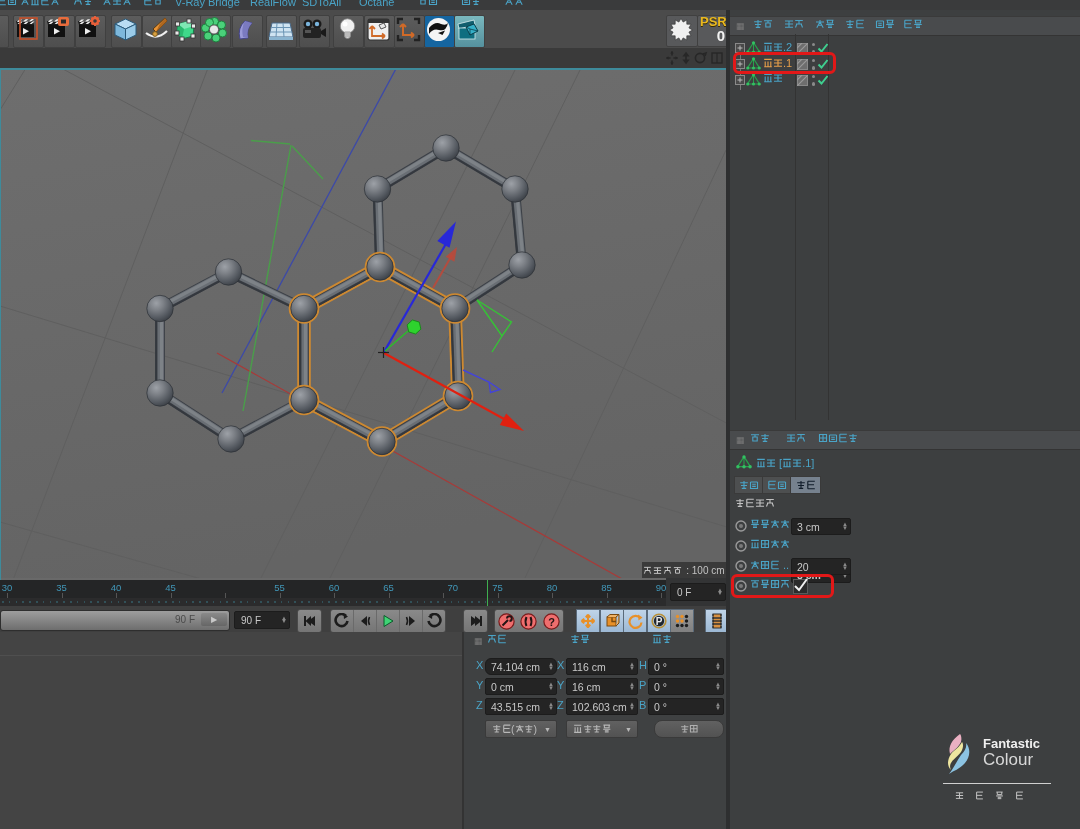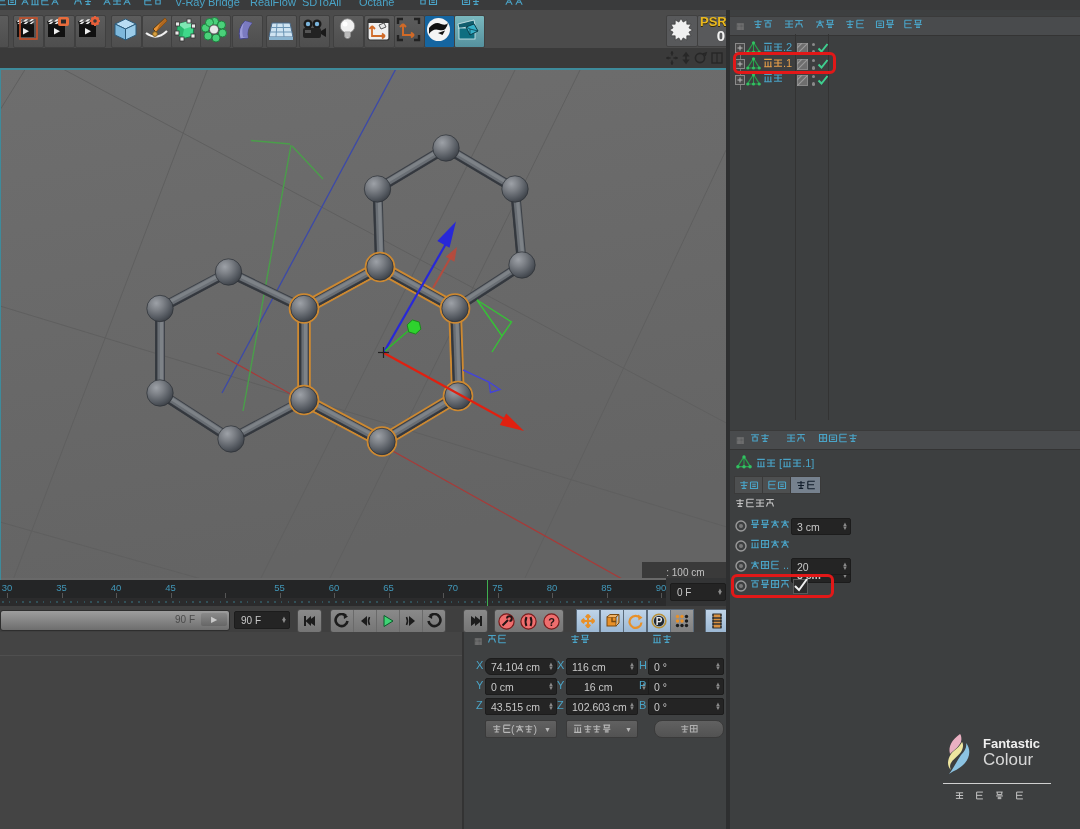--- a/index.html
+++ b/index.html
@@ -367,21 +367,21 @@
       <path d="M524 363 L499.8 357 L506.2 345.6 Z" fill="#e02010"></path>
       <line x1="384" y1="284" x2="447" y2="174" stroke="#2828d8" stroke-width="2.2" opacity="1"></line>
       <path d="M456 153.5 L449.5 179.7 L437.3 172.9 Z" fill="#2828d8"></path>
       <line x1="433" y1="220" x2="452" y2="187" stroke="#c04838" stroke-width="2" opacity="0.85"></line>
       <path d="M457 179 L454.4 193.7 L445.7 188.7 Z" fill="#c04838" opacity="0.85"></path>
       <line x1="385" y1="283" x2="408" y2="263" stroke="#2abf2a" stroke-width="1.5" opacity="1"></line>
       <polygon points="420.878,261.128 415.597,266.021 408.718,263.893 407.122,256.872 412.403,251.979 419.282,254.107" fill="#2ed32e" stroke="#1a8a1a"></polygon>
       <line x1="378" y1="284.5" x2="389" y2="284.5" stroke="#222" stroke-width="1.2" opacity="1"></line>
       <line x1="383.5" y1="279" x2="383.5" y2="290" stroke="#222" stroke-width="1.2" opacity="1"></line>
     </svg>
-    <div class="abs" style="left:641px;top:492px;width:84px;height:16px;background:rgba(56,56,56,0.95);color:#c2c2c2;font-size:10px;display:flex;align-items:center;justify-content:center;gap:1px;flex-direction:column;">
+    <div class="abs" style="left:641px;top:492px;width:84px;height:16px;background:rgba(56,56,56,0.95);color:#c2c2c2;font-size:10px;display:flex;align-items:center;justify-content:center;gap:1px;">
       <svg class="hz " width="9" height="9" viewBox="0 0 100 100">
         <path d="M12 15 H88 M50 15 V50 M20 50 H80 M28 50 L15 85 M72 50 L85 85" stroke="currentColor" stroke-width="11" fill="none"></path>
       </svg>
       <svg class="hz " width="9" height="9" viewBox="0 0 100 100">
         <path d="M10 20 H90 M10 50 H90 M10 82 H90 M50 20 V82" stroke="currentColor" stroke-width="11" fill="none"></path>
       </svg>
       <svg class="hz " width="9" height="9" viewBox="0 0 100 100">
         <path d="M12 15 H88 M50 15 V50 M20 50 H80 M28 50 L15 85 M72 50 L85 85" stroke="currentColor" stroke-width="11" fill="none"></path>
       </svg>
       <svg class="hz " width="9" height="9" viewBox="0 0 100 100">
@@ -612,21 +612,21 @@
     </div>
     <div class="abs cyan" style="left:12px;top:47px;font-size:11px;">Y</div>
     <div class="inp abs" style="left:21px;top:46px;width:70px;height:15px;font-size:10.5px;">
       <span style="padding-left:5px;">0 cm</span>
       <span class="spin">
         <span>▲</span>
         <span>▼</span>
       </span>
     </div>
     <div class="abs cyan" style="left:93px;top:47px;font-size:11px;">Y</div>
-    <div class="inp abs" style="left:102px;top:46px;width:70px;height:15px;font-size:10.5px;padding-left:12px;">
+    <div class="inp abs" style="left:102px;top:46px;width:70px;height:15px;font-size:10.5px;">
       <span style="padding-left:5px;">16 cm</span>
       <span class="spin">
         <span>▲</span>
         <span>▼</span>
       </span>
     </div>
     <div class="abs cyan" style="left:175px;top:47px;font-size:11px;">P</div>
     <div class="inp abs" style="left:184px;top:46px;width:74px;height:15px;font-size:10.5px;">
       <span style="padding-left:5px;">0 °</span>
       <span class="spin">

